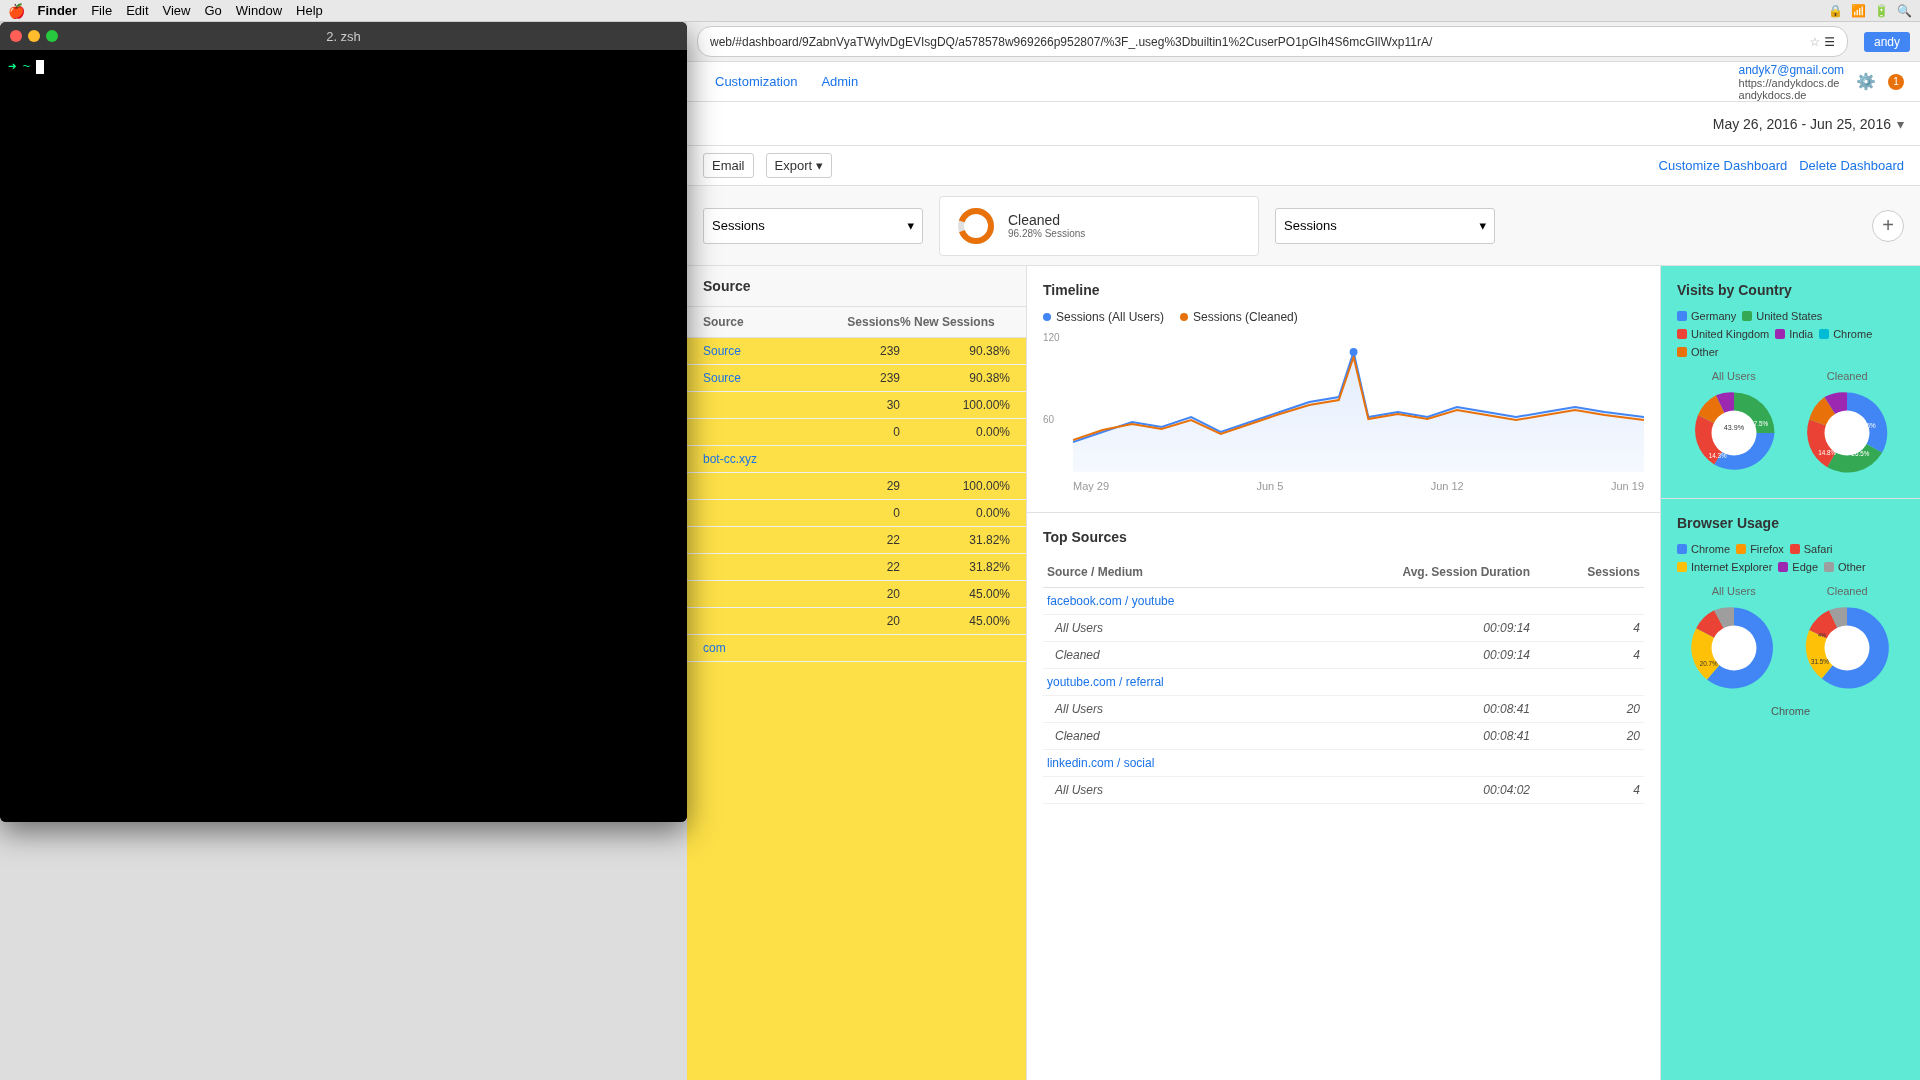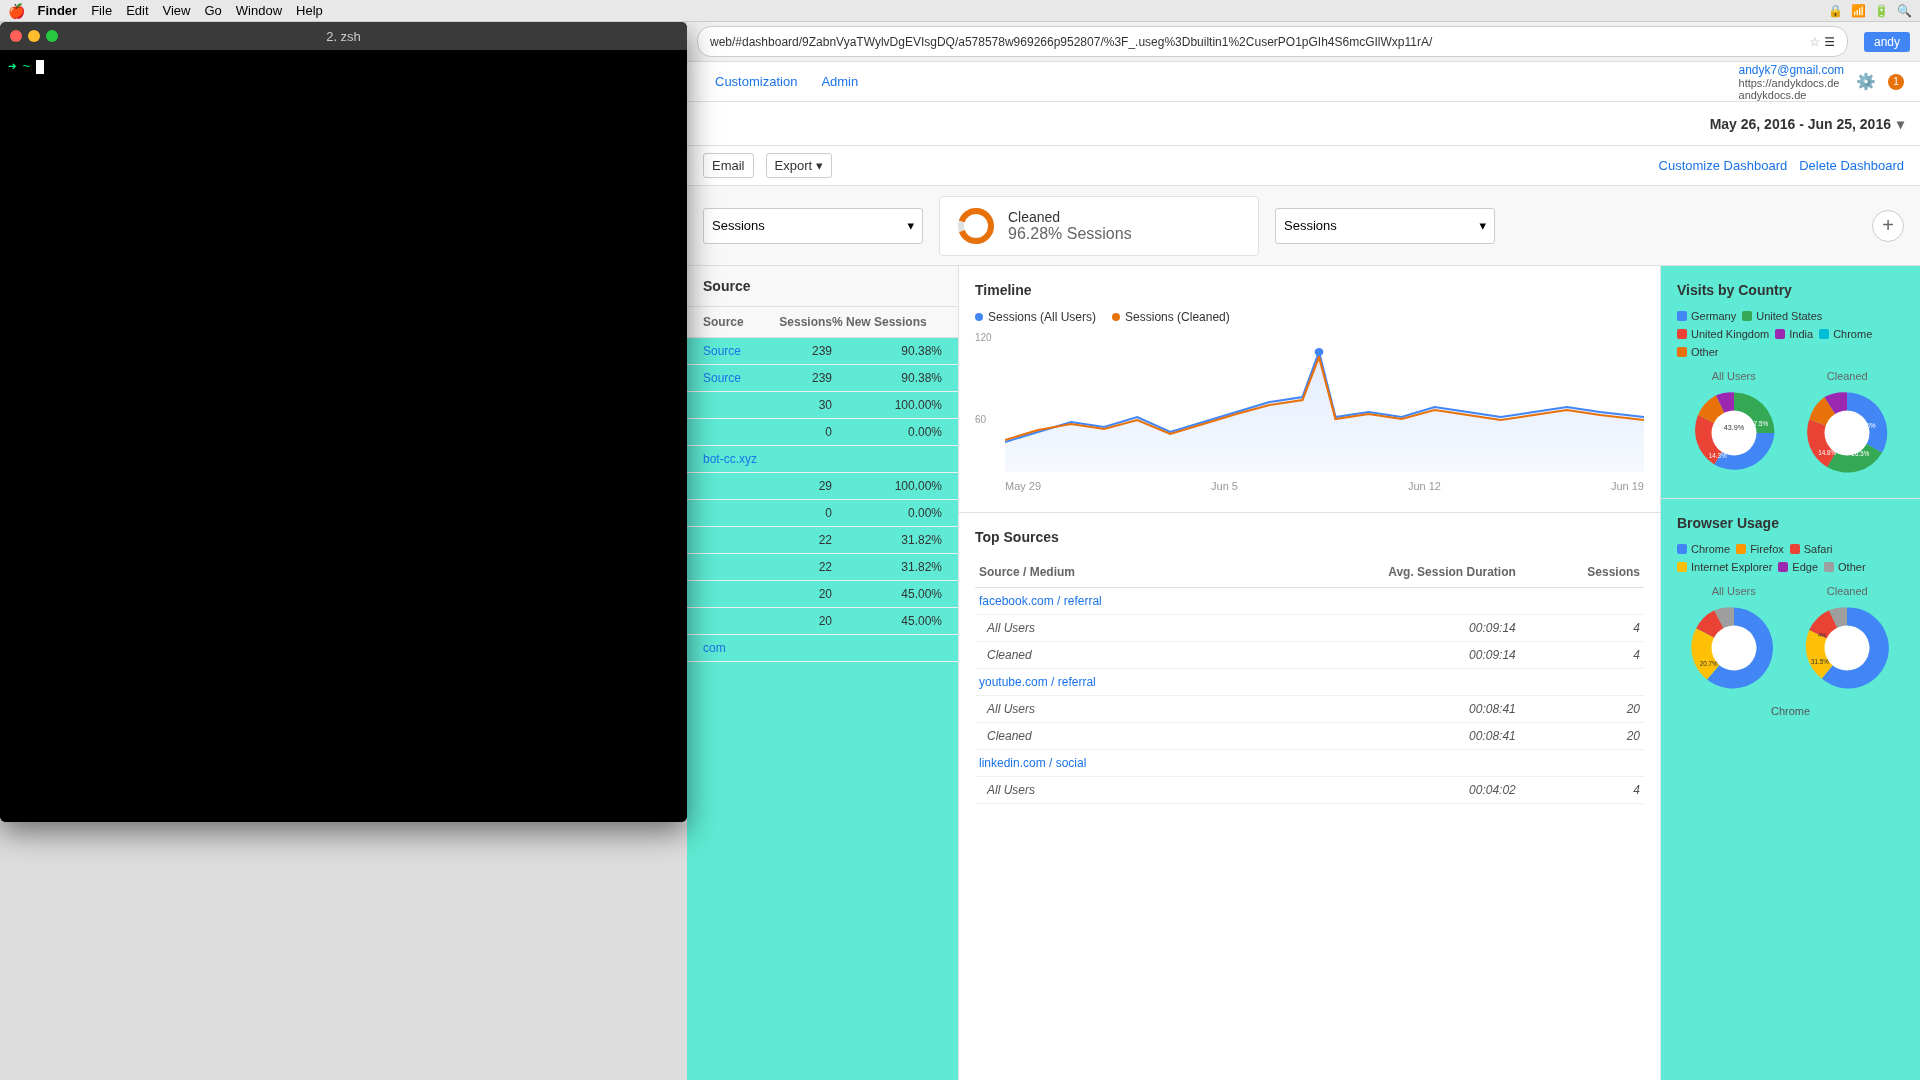--- a/index.html
+++ b/index.html
@@ -157,21 +157,20 @@
 
     
     .date-range-bar {
       height: 44px;
       background: #fff;
       border-bottom: 1px solid #e0e0e0;
       display: flex;
       align-items: center;
       justify-content: flex-end;
       padding: 0 16px;
-      font-weight: bold;
     }
     .date-range {
       font-size: 14px;
       color: #333;
       display: flex;
       align-items: center;
       gap: 6px;
     }
     .date-range .dropdown-arrow { color: #666; }
 
@@ -233,21 +232,21 @@
       background: #fff;
       border: 1px solid #e0e0e0;
       border-radius: 4px;
       padding: 0 16px;
     }
     .donut-small {
       width: 40px;
       height: 40px;
     }
     .cleaned-text .label { font-size: 14px; color: #333; font-weight: 500; }
-    .cleaned-text .value { font-size: 16px; color: #666; }
+    .cleaned-text .value { font-size: 10px; color: #666; }
     .add-widget-btn {
       width: 32px;
       height: 32px;
       border: 1px solid #ccc;
       border-radius: 50%;
       background: #fff;
       display: flex;
       align-items: center;
       justify-content: center;
       font-size: 20px;
@@ -258,24 +257,24 @@
 
     
     .main-content {
       flex: 1;
       display: flex;
       overflow: hidden;
     }
 
     
     .left-panel {
-      width: 272px;
+      width: 340px;
       border-right: 1px solid #e0e0e0;
       overflow-y: auto;
-      background: #5eead4;
+      background: #fde047;
     }
     .panel-header {
       padding: 12px 16px;
       font-size: 14px;
       font-weight: 600;
       color: #333;
       border-bottom: 1px solid #e0e0e0;
       background: #f8f8f8;
     }
     .table-header {
@@ -692,21 +691,21 @@
         <table class="sources-table">
           <thead>
             <tr>
               <th>Source / Medium</th>
               <th class="right">Avg. Session Duration</th>
               <th class="right">Sessions</th>
             </tr>
           </thead>
           <tbody>
             <tr>
-              <td class="link">facebook.com / referral</td>
+              <td class="link">facebook.com / youtube</td>
               <td class="right"></td>
               <td class="right"></td>
             </tr>
             <tr class="sub-row">
               <td>All Users</td>
               <td class="right">00:09:14</td>
               <td class="right">4</td>
             </tr>
             <tr class="sub-row">
               <td>Cleaned</td>

